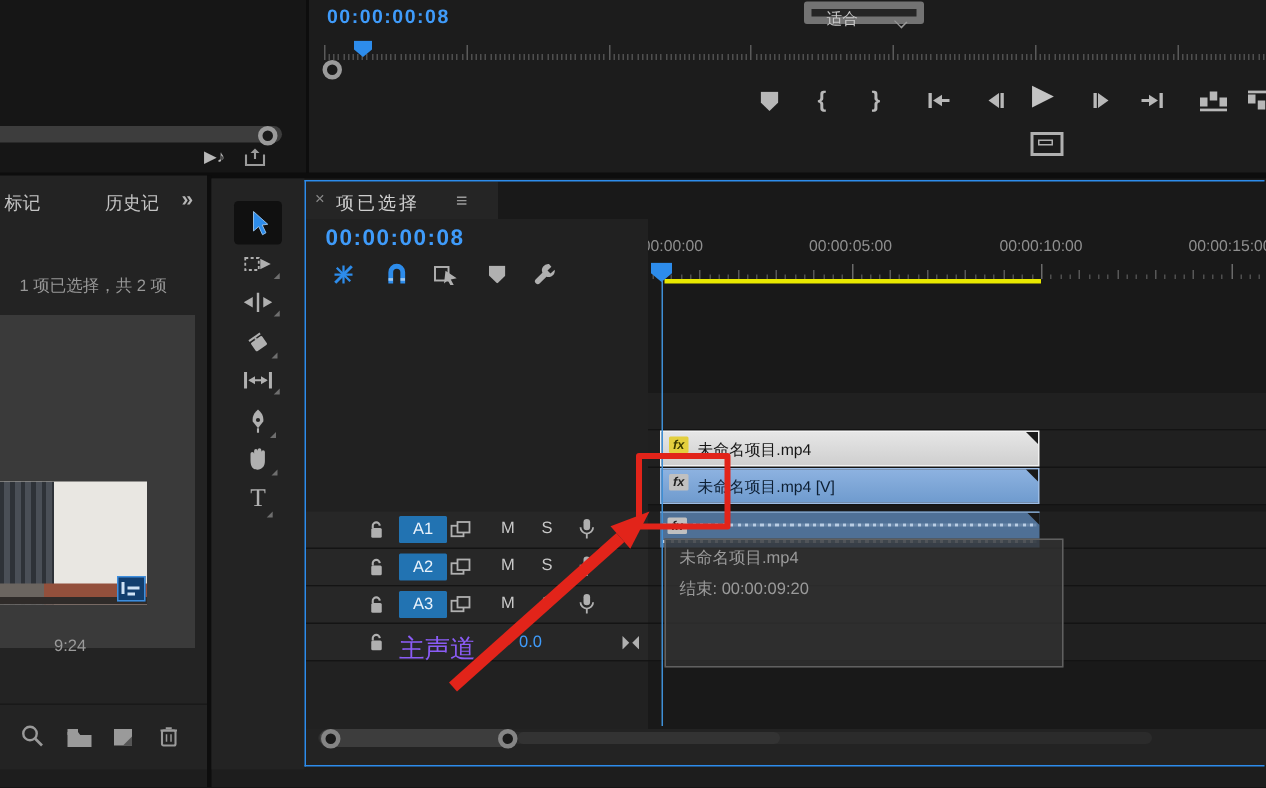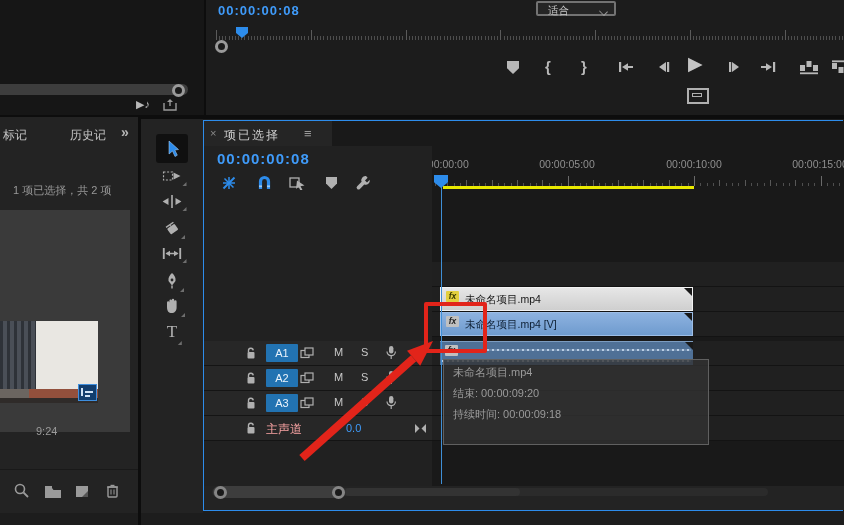--- a/index.html
+++ b/index.html
@@ -6,21 +6,21 @@
   .screen{position:relative;width:844px;height:525px;background:#1d1d1d;overflow:hidden;
           font-family:"Liberation Sans",sans-serif;-webkit-font-smoothing:antialiased;}
   .abs{position:absolute;}
   .ic svg{display:block;}
   
   .src-strip{left:0;top:0;width:204px;height:117px;background:#161616;}
   .src-slider{left:0;top:84px;width:188px;height:11px;background:#3d3d3d;border-radius:0 6px 6px 0;}
   .knob{width:7px;height:7px;border:3px solid #9a9a9a;border-radius:50%;background:#1a1a1a;}
   .prog-strip{left:206px;top:0;width:638px;height:117px;background:#1c1c1c;}
   .tc{color:#3f9bfa;font-weight:bold;letter-spacing:1px;}
-  .dropdown{left:330px;top:1px;width:80px;height:15px;background:#252525;border:2px solid #737373;border-radius:2px;
+  .dropdown{left:330px;top:1px;width:80px;height:15px;background:#252525;border:5px solid #737373;border-radius:2px;
             color:#c8c8c8;font-size:10.5px;line-height:15px;padding-left:10px;box-sizing:border-box;}
   .chev{position:absolute;right:7px;top:5px;width:6px;height:6px;border-right:1.5px solid #9a9a9a;border-bottom:1.5px solid #9a9a9a;transform:rotate(45deg) scale(1,.8);}
   .ruler i{position:absolute;bottom:0;width:1px;background:#4e4e4e;}
   .pent{clip-path:polygon(0 0,100% 0,100% 55%,50% 100%,0 55%);}
   .tr-ic{color:#b8b8b8;font-size:15px;line-height:15px;}
   .vdiv{background:#0d0d0d;}
   .hdiv{background:#0d0d0d;}
   
   .left-panel{left:0;top:117px;width:138px;height:396px;background:#232323;}
   .tab-lbl{color:#c4c4c4;font-size:12px;}
@@ -664,34 +664,33 @@
       </span>
   </div>
 
   <div class="hrow" style="top:416px;">
     <span class="abs ic" style="left:42px;top:6px;">
         <svg width="10" height="13">
           <path d="M2.5 5 V3.8 A2.3 2.3 0 0 1 7.2 3.4" fill="none" stroke="#b0b0b0" stroke-width="1.4"></path>
           <rect x="1.5" y="5" width="7" height="6.5" rx="1" fill="#b0b0b0"></rect>
         </svg>
       </span>
-    <span class="abs" style="left:62px;top:5px;font-size:12px;color:#fca5a5;">主声道</span>
+    <span class="abs" style="left:62px;top:5px;font-size:17px;color:#8b5cf6;">主声道</span>
     <span class="abs" style="left:142px;top:6px;font-size:11px;color:#3f9bfa;">0.0</span>
     <span class="abs ic" style="left:210px;top:8px;">
       <svg width="13" height="9">
           <polygon points="1,0 5.5,4.5 1,9" fill="#b0b0b0"></polygon>
           <polygon points="12,0 7.5,4.5 12,9" fill="#b0b0b0"></polygon>
         </svg>
     </span>
   </div>
 
   <div class="abs tooltip">
     <div>未命名项目.mp4</div>
     <div>结束: 00:00:09:20</div>
-    <div>持续时间: 00:00:09:18</div>
   </div>
 
   <div class="abs red-rect"></div>
   <svg class="abs" style="left:280px;top:330px;z-index:8;" width="170" height="140" viewBox="0 0 170 140">
     <line x1="22" y1="128" x2="133.6" y2="28.3" stroke="#e2241a" stroke-width="8"></line>
     <polygon points="153,11 140.2,35.8 127,20.8" fill="#e2241a"></polygon>
   </svg>
 
   <div class="abs scroll-band"></div>
   <div class="abs" style="left:212px;top:488px;width:556px;height:8px;background:#2b2b2b;border-radius:4px;"></div>

